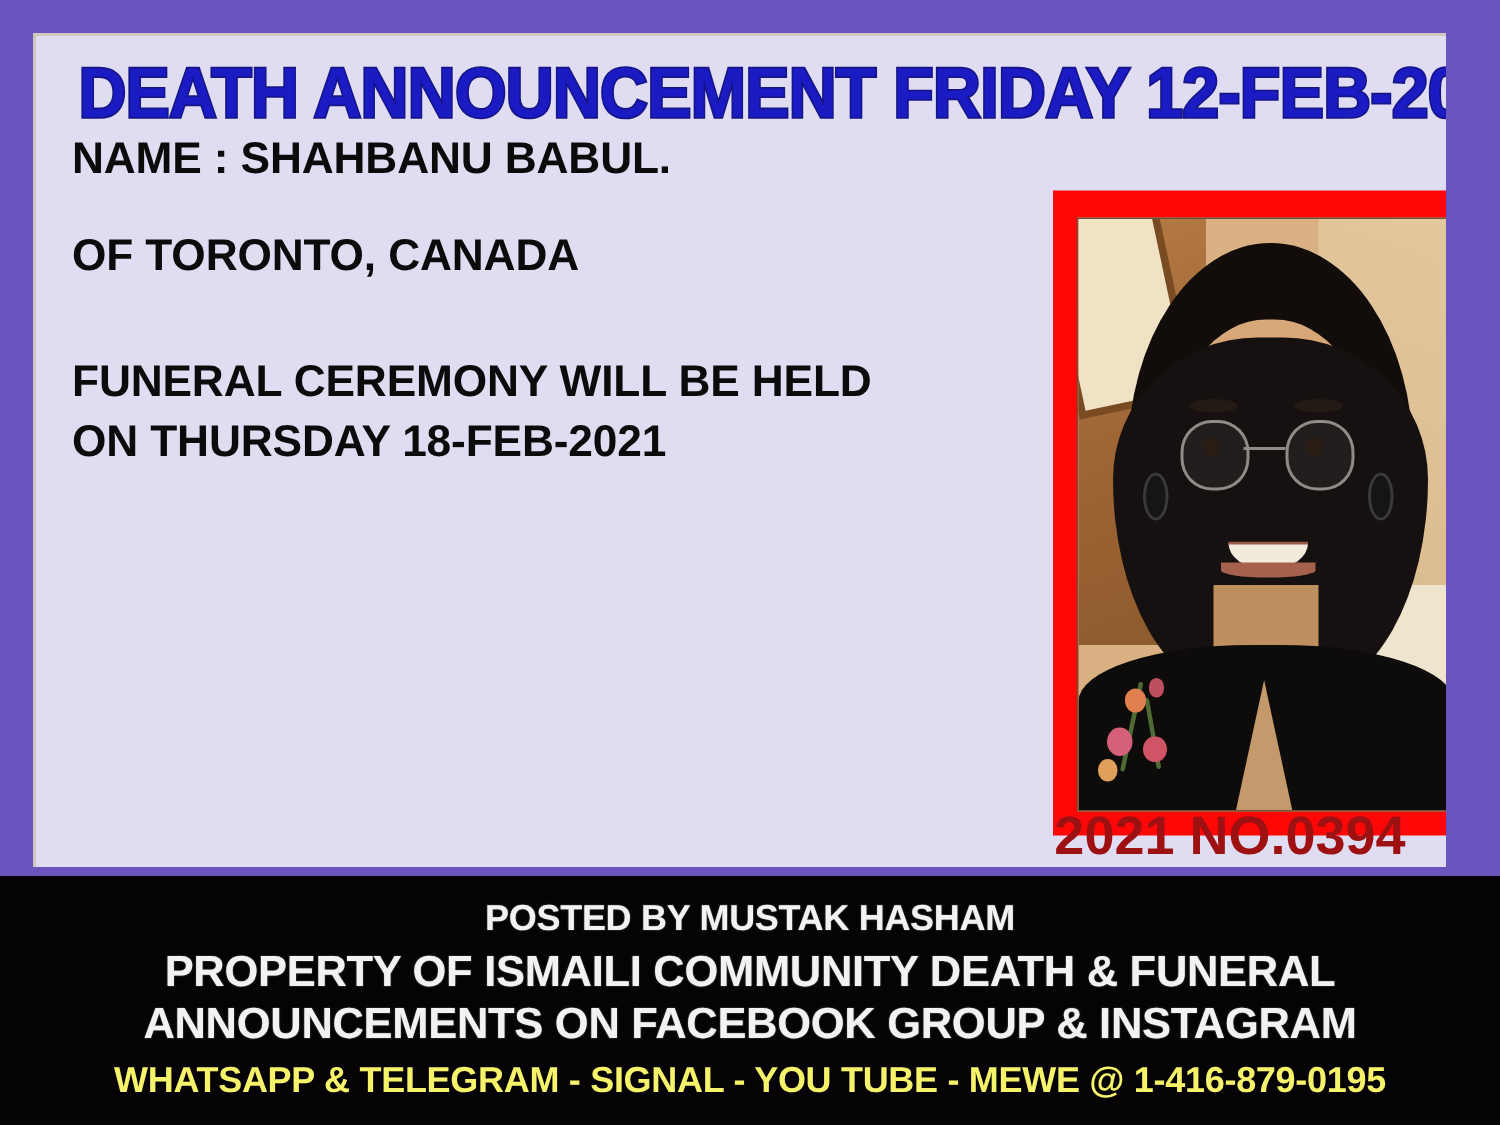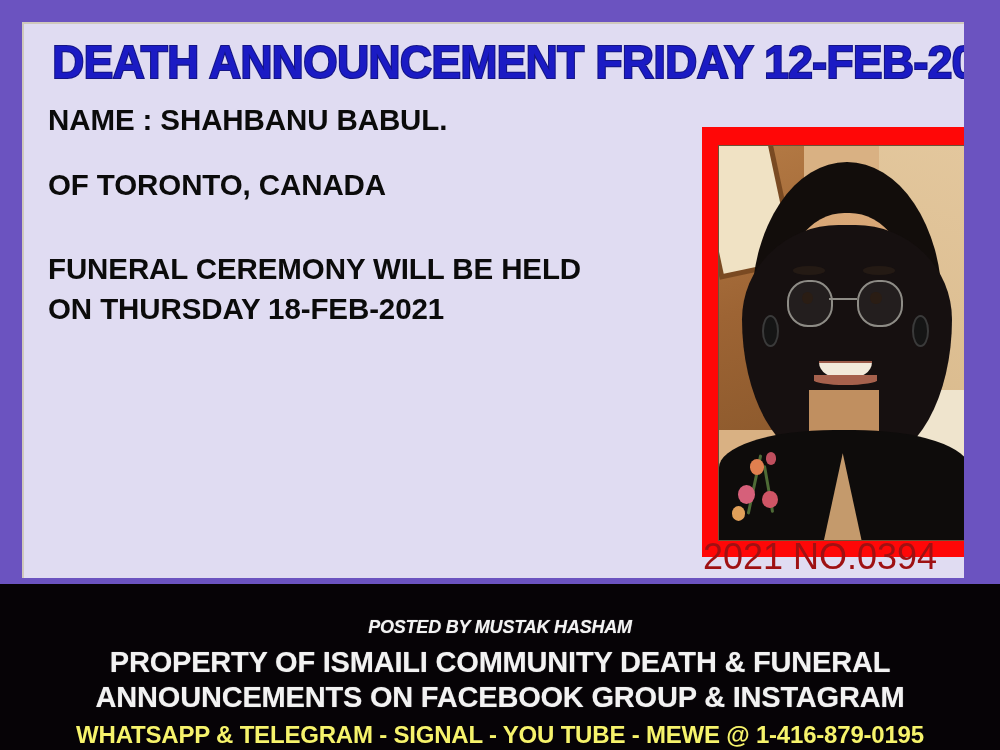--- a/index.html
+++ b/index.html
@@ -52,21 +52,21 @@
     white-space: nowrap;
     -webkit-text-stroke: 2.2px #151585;
     paint-order: stroke fill;
     text-shadow: 0 0 0 #151585;
   }
 
   
   .body-col {
     position: absolute;
     left: 24px;
-    top: 76px;
+    top: 62px;
     width: 630px;
     font-weight: bold;
     font-size: 29.5px;
     line-height: 40px;
     color: #0B0B0B;
     letter-spacing: -0.1px;
   }
   .body-col .line {
     white-space: nowrap;
   }
@@ -193,21 +193,21 @@
     position: absolute; background: #4e6b36; border-radius: 2px;
   }
 
   
   .ref-no {
     position: absolute;
     left: 678px;
     top: 536px;
     width: 284px;
     text-align: center;
-    font-weight: normal;
+    font-weight: bold;
     font-size: 36px;
     line-height: 42px;
     color: #9E1113;
     letter-spacing: 0px;
     white-space: nowrap;
   }
 
   
   .footer {
     position: absolute;
@@ -223,21 +223,21 @@
     left: 0; top: 0; width: 100%;
     text-align: center;
   }
   .f-line {
     color: #F2F2F2;
     font-weight: bold;
     letter-spacing: -0.2px;
     white-space: nowrap;
     text-shadow: 0 0 1px rgba(255,255,255,0.55);
   }
-  .f1 { font-size: 18px; line-height: 36px; padding-top: 25px; font-style: italic; }
+  .f1 { font-size: 24px; line-height: 36px; padding-top: 11px; }
   .f2 { font-size: 29px; line-height: 35px; }
   .f3 { font-size: 29px; line-height: 35px; }
   .f4 { font-size: 28px; line-height: 35px; }
   .f-yellow {
     color: #F6F36B;
     font-weight: bold;
     font-size: 24px;
     line-height: 34px;
     letter-spacing: -0.2px;
     white-space: nowrap;

